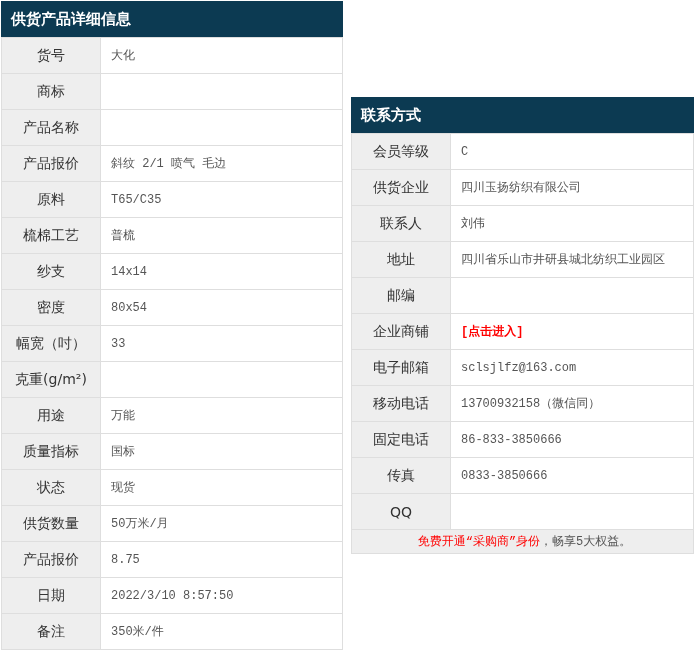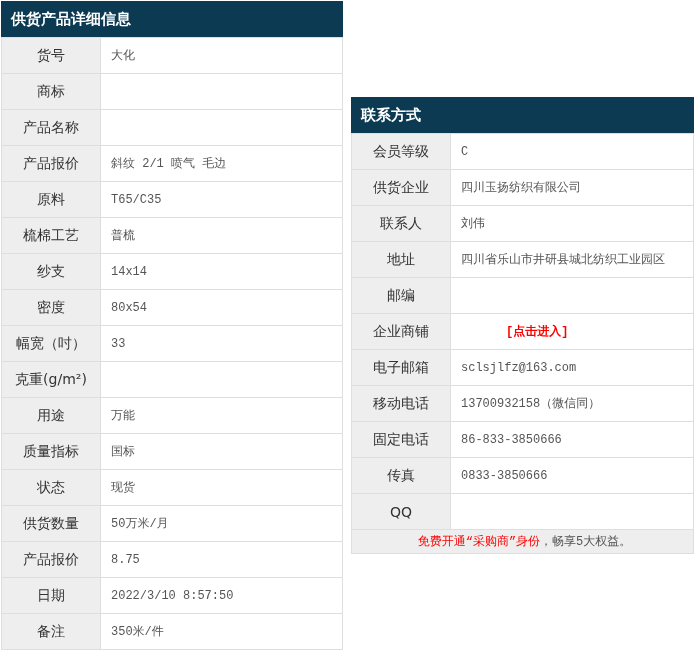--- a/index.html
+++ b/index.html
@@ -29,21 +29,21 @@
     width:99px;background:var(--label-bg);font-weight:normal;font-size:14px;
     color:var(--label-text);text-align:center;border:1px solid var(--border);
     height:36px;padding:0 4px;
   }
   table.info td{
     font-size:12px;color:var(--value-text);border:1px solid var(--border);
     height:24px;padding:0 6px 0 10px;
     font-family:Liberation Mono, monospace;
     overflow:hidden;white-space:nowrap;
   }
-  a.red-link{color:var(--red);text-decoration:none;cursor:pointer;font-weight:bold;margin-left:45px;}
+  a.red-link{color:var(--red);text-decoration:none;cursor:pointer;font-weight:bold;}
   td.notice-cell{
     background:var(--label-bg);text-align:center;font-size:15px;
     font-family:"DejaVu Sans","Liberation Sans",sans-serif;
     color:var(--label-text);white-space:nowrap;padding:0 2px;
   }
   .notice-red{color:var(--red);margin-top:28px;}
 </style>
 </head>
 <body>
 

